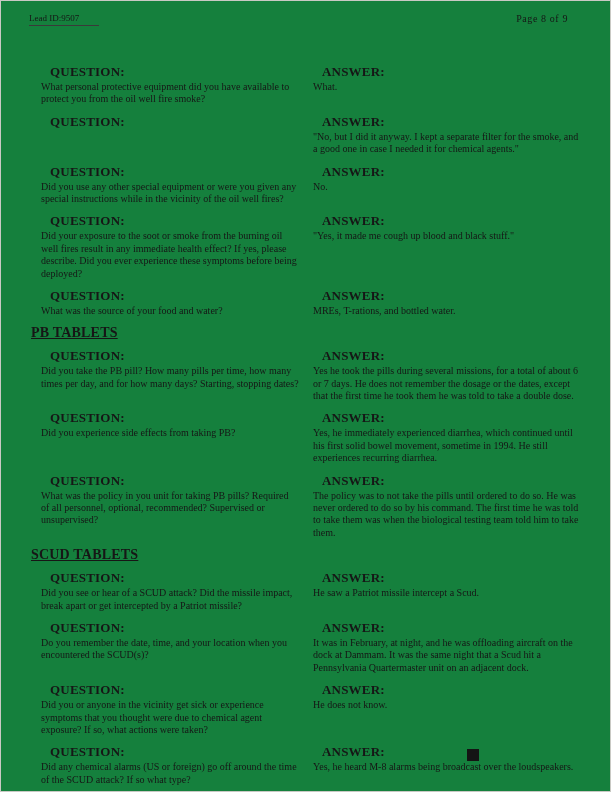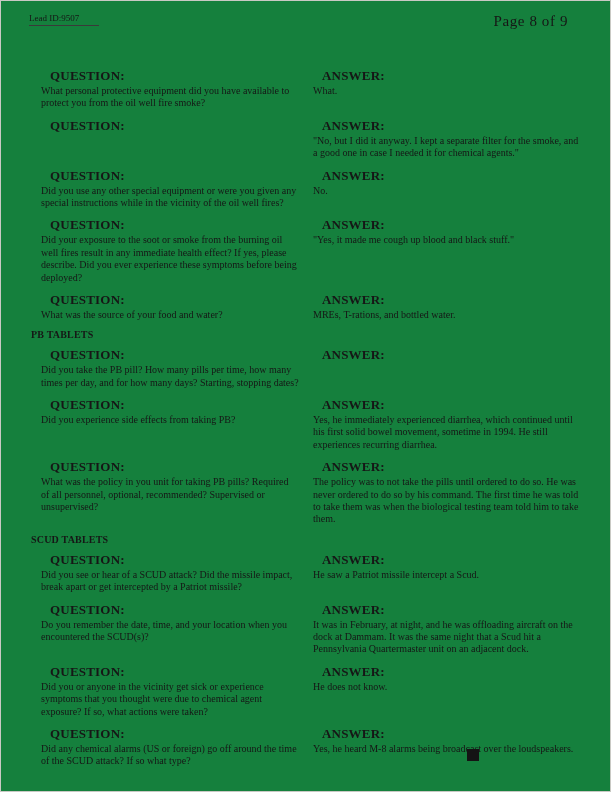--- a/index.html
+++ b/index.html
@@ -6,26 +6,26 @@
   html, body { margin: 0; padding: 0; background: #8f8f8f; }
   .page {
     width: 611px; height: 792px; margin: 0 auto; position: relative;
     background: #15803d; overflow: hidden;
     font-family: "Liberation Serif", "DejaVu Serif", serif;
     color: #161616; border: 1px solid #c9c9c4;
   }
   .page-inner { padding: 12px 30px 0 28px; }
   .doc-header { display: flex; justify-content: space-between; align-items: flex-start; }
   .lead-id { font-size: 9px; border-bottom: 1px solid #3a3a3a; padding: 0 20px 2px 0; }
-  .page-num { font-size: 15px; letter-spacing: 0.6px; margin-right: 12px; }
+  .page-num { font-size: 10px; letter-spacing: 0.6px; margin-right: 12px; }
   .content { margin-top: 38px; padding-left: 12px; }
   .qa-row { display: grid; grid-template-columns: 258px 1fr; column-gap: 14px; margin-bottom: 8px; }
   .qa-label { font-weight: bold; font-size: 13px; padding-left: 9px; letter-spacing: 0.2px; }
   .qa-text { font-size: 10px; line-height: 1.24; margin-top: 1px; }
-  .section-title { font-weight: bold; font-size: 10px; margin: 3px 0 7px -10px; letter-spacing: 0.2px; }
+  .section-title { font-weight: bold; font-size: 14px; margin: 3px 0 7px -10px; letter-spacing: 0.2px; text-decoration: underline; }
   .artifact {
     position: absolute; left: 466px; top: 748px; width: 12px; height: 12px;
     background: #141414;
   }
 </style>
 </head>
 <body>
 
 <div class="page">
   <div class="page-inner">
@@ -93,20 +93,21 @@
 
       <div class="section-title">PB TABLETS</div>
 
       <div class="qa-row">
         <div>
           <div class="qa-label">QUESTION:</div>
           <div class="qa-text">Did you take the PB pill? How many pills per time, how many times per day, and for how many days? Starting, stopping dates?</div>
         </div>
         <div>
           <div class="qa-label">ANSWER:</div>
+          <div class="qa-text">Yes he took the pills during several missions, for a total of about 6 or 7 days. He does not remember the dosage or the dates, except that the first time he took them he was told to take a double dose.</div>
         </div>
       </div>
 
       <div class="qa-row">
         <div>
           <div class="qa-label">QUESTION:</div>
           <div class="qa-text">Did you experience side effects from taking PB?</div>
         </div>
         <div>
           <div class="qa-label">ANSWER:</div>

